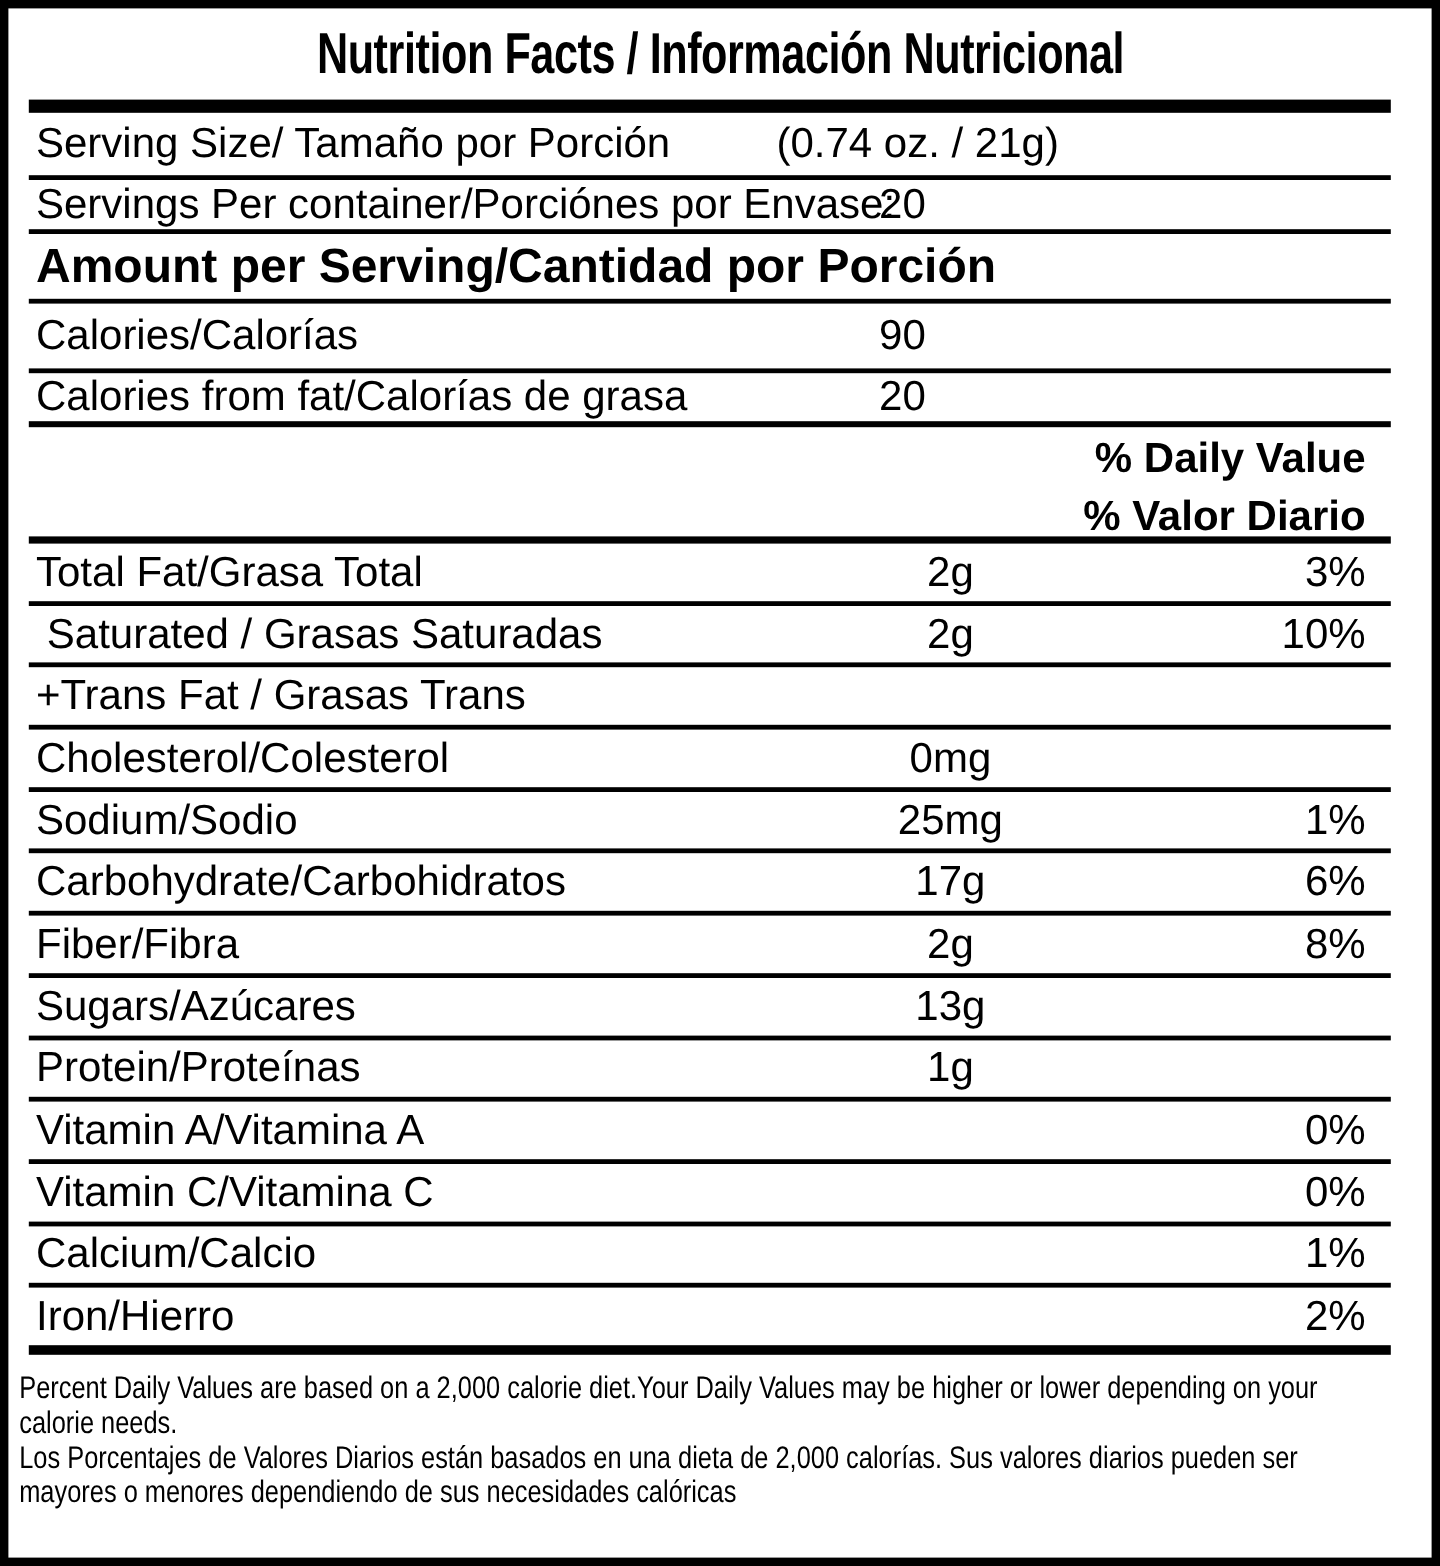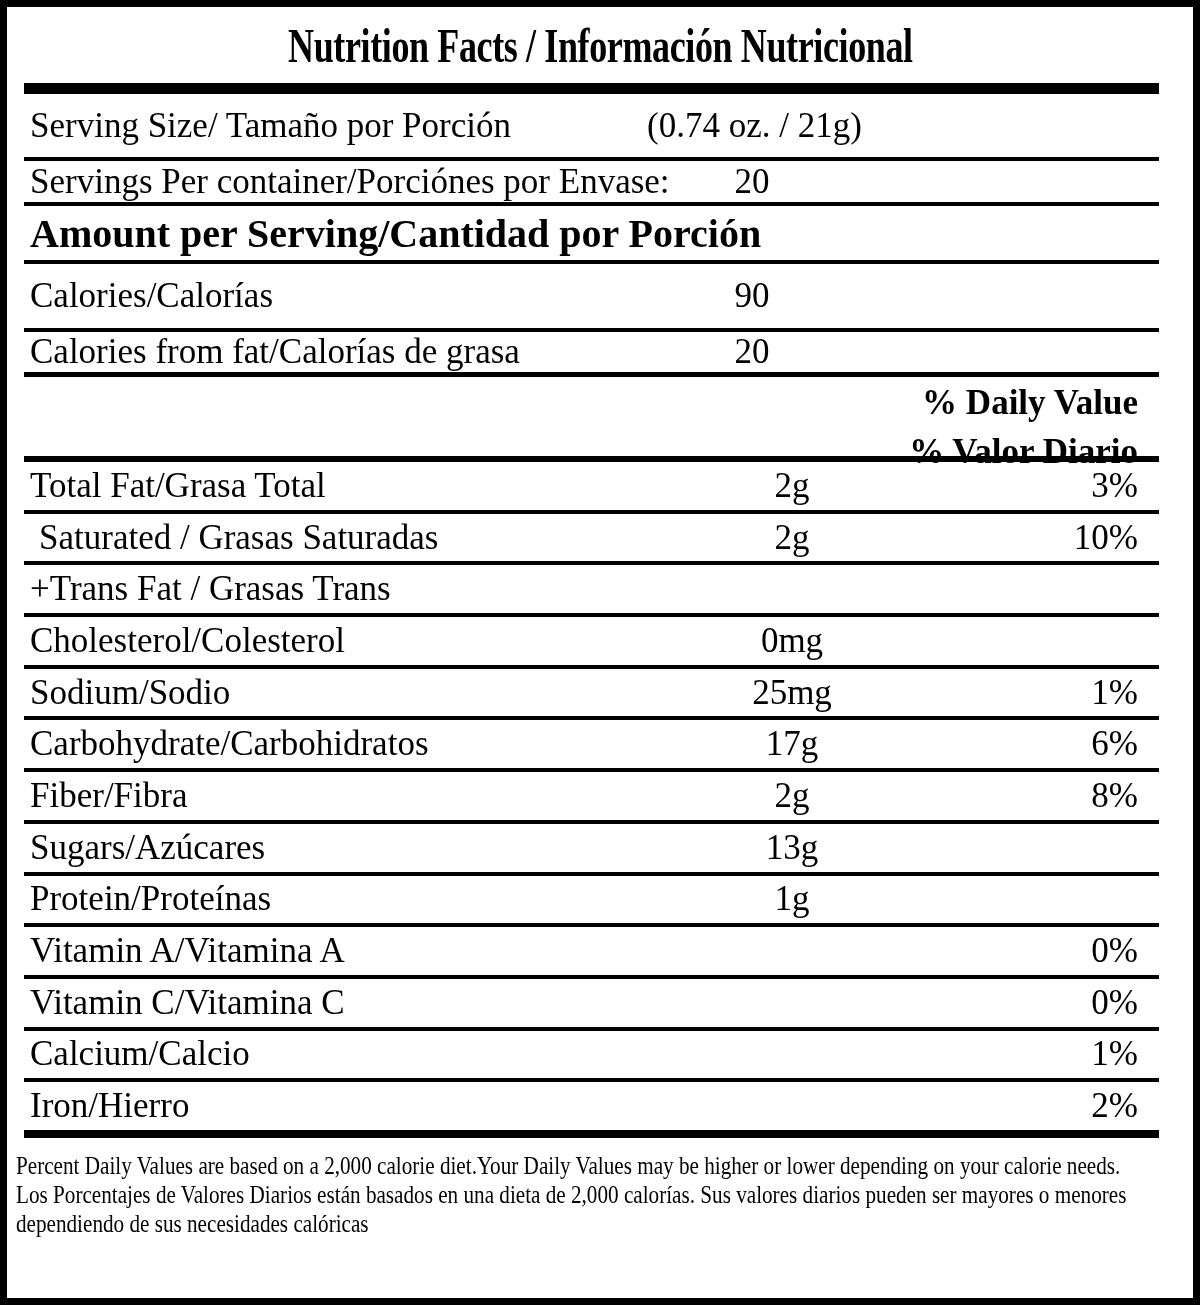--- a/index.html
+++ b/index.html
@@ -3,21 +3,21 @@
 <meta charset="utf-8">
 <style>
   html,body{margin:0;padding:0;background:#ffffff;}
   .label{
     position:relative;
     width:1200px;height:1305px;
     box-sizing:border-box;
     border:7px solid #000;
     background:#fff;
     color:#000;
-    font-family:Liberation Serif, serif;
+    font-family:Liberation Sans, sans-serif;
     overflow:hidden;
   }
   .title-row{
     height:76px;
     display:flex;align-items:center;justify-content:center;
   }
   .title{
     font-size:48px;font-weight:bold;white-space:nowrap;
     transform:scaleX(0.75);transform-origin:center;
     letter-spacing:-0.5px;
@@ -30,27 +30,27 @@
   .row{
     display:grid;
     grid-template-columns:617px 210px 1fr;
     align-items:center;
     padding-left:23px;padding-right:55px;
     font-size:35px;
   }
   .row .lbl{white-space:nowrap;overflow:visible;}
   .row .amt{text-align:center;white-space:nowrap;}
   .row .pct{text-align:right;white-space:nowrap;}
-  .r-serving{height:63px;}
+  .r-serving{height:52px;}
   .r-servings{height:41px;}
   .r-amount{height:54px;font-weight:bold;font-size:40px;}
-  .r-cal{height:64px;}
+  .r-cal{height:54px;}
   .r-calfat{height:40px;}
   .dv-block{
-    height:79px;box-sizing:border-box;
+    height:91px;box-sizing:border-box;
     padding:4px 55px 0 23px;
     display:flex;flex-direction:column;align-items:flex-end;
     font-weight:bold;font-size:35px;
   }
   .dv-line{line-height:43px;white-space:nowrap;}
   .dv-line.second{margin-top:6px;}
   .nrow{height:47.7px;gap:40px;}
   .nrow .lbl.indent{padding-left:9px;}
   .footnote{
     padding:13px 0 0 9px;

